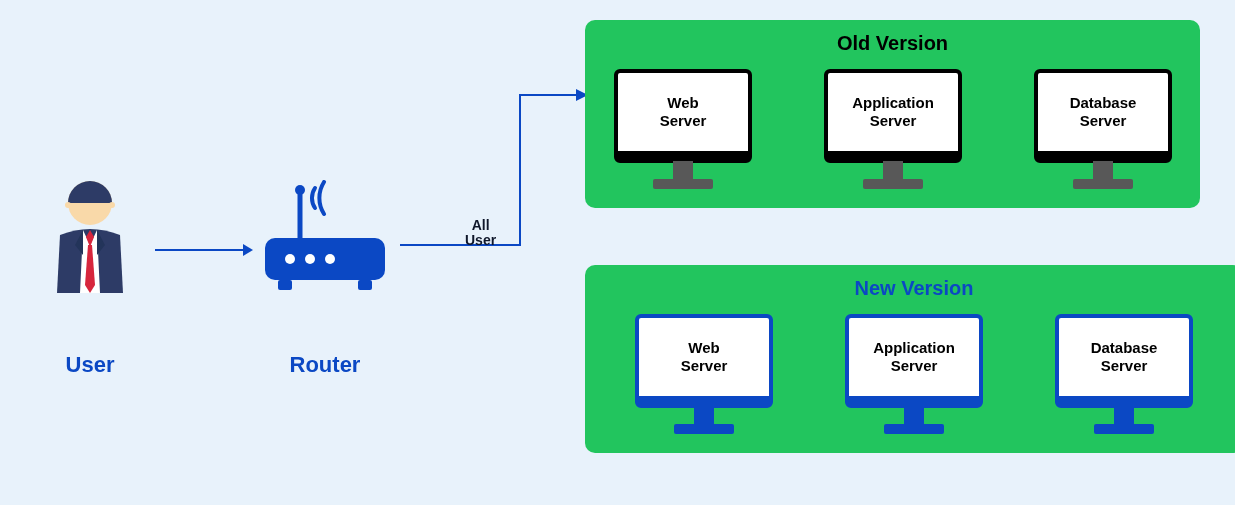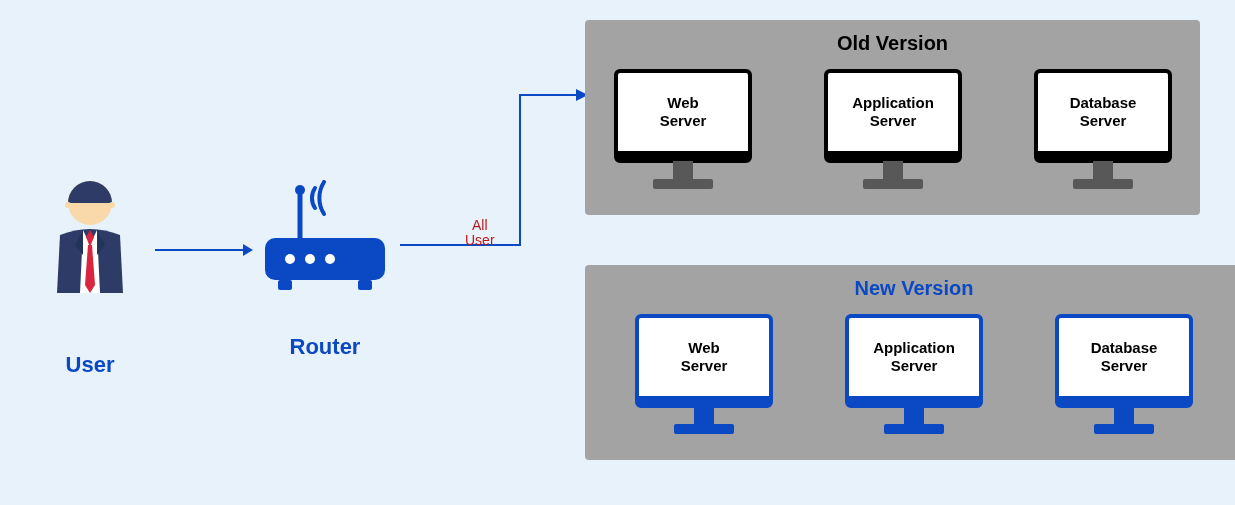--- a/index.html
+++ b/index.html
@@ -13,42 +13,42 @@
   }
   .node-label {
     color: #0b48c4;
     font-size: 22px;
     font-weight: 600;
     text-align: center;
     margin-top: 42px;
   }
   .group-box {
     position: absolute;
-    background: #a3a3a3;
-    border-radius: 4px;
-    padding: 12px 18px 18px 18px;
+    background: #22c55e;
+    border-radius: 10px;
+    padding: 12px 18px 11px 18px;
   }
   .group-title {
     text-align: center;
     font-size: 20px;
     font-weight: 700;
     margin-bottom: 8px;
   }
   .group-title.old { color: #000; }
   .group-title.new { color: #0b48c4; }
   .servers-row {
     display: flex;
     gap: 40px;
     justify-content: center;
   }
   .edge-label {
     position: absolute;
-    color: #b91c1c;
+    color: #0f172a;
     font-size: 14px;
-    font-weight: 400;
+    font-weight: 700;
     text-align: center;
     line-height: 1.1;
   }
   
   .user-icon {
     position: absolute;
     left: 45px;
     top: 175px;
     width: 90px;
     height: 120px;
@@ -63,21 +63,21 @@
   .router-icon {
     position: absolute;
     left: 260px;
     top: 180px;
     width: 130px;
     height: 120px;
   }
   .router-label {
     position: absolute;
     left: 275px;
-    top: 292px;
+    top: 310px;
     width: 100px;
   }
   
   .arrow {
     position: absolute;
   }
   
   .old-group {
     left: 585px;
     top: 20px;

